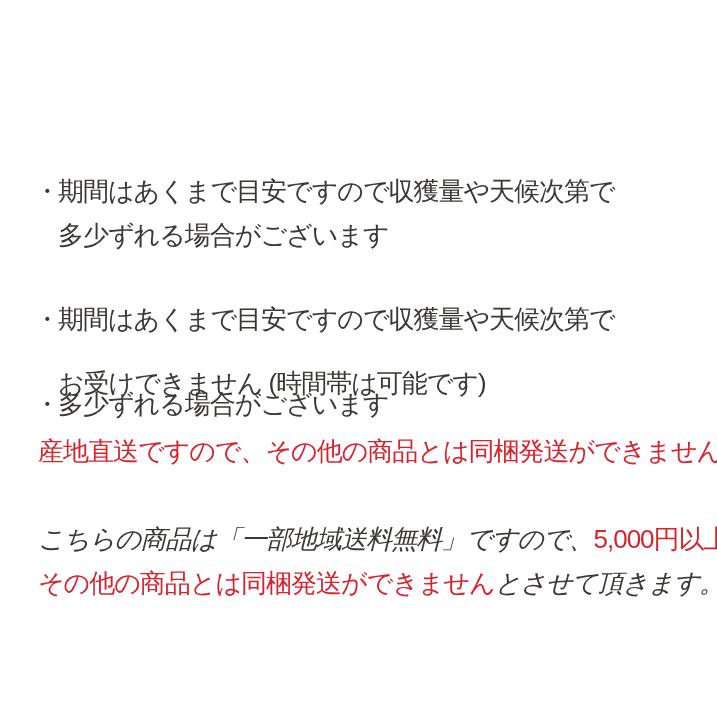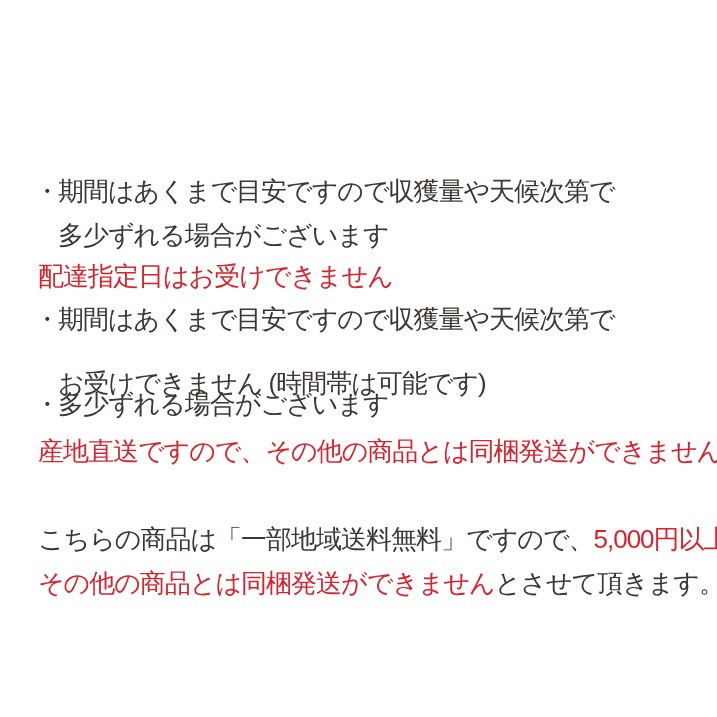--- a/index.html
+++ b/index.html
@@ -47,38 +47,37 @@
   }
   .red-line   { color: #d7232e; left: 38px; }
   .bullet-line { color: #3b3735; left: 34px; display: flex; }
   .bullet-line .bullet {
     width: 24px;
     flex: 0 0 24px;
     font-size: 26px;
   }
   .indent-line { color: #3b3735; left: 58px; }
   .footer-line { left: 38px; }
-  .footer-line .seg-dark { color: #3b3735; }
+  .footer-line .seg-dark { color: #3b3735; font-style: italic; }
   .footer-line .seg-red  { color: #d7232e; }
 </style>
 </head>
 <body>
 
 <div class="page">
 
 
 
   <div class="line bullet-line" style="top:177px">
     <span class="bullet">・</span>
     <span>期間はあくまで目安ですので収獲量や天候次第で</span>
   </div>
 
   <div class="line indent-line" style="top:221px">多少ずれる場合がございます</div>
 
-  <div class="line red-line" style="top:262px">配達指定日はお受けできません</div>
 
   <div class="line bullet-line" style="top:305px">
     <span class="bullet">・</span>
     <span>期間はあくまで目安ですので収獲量や天候次第で</span>
   </div>
 
   <div class="line indent-line" style="top:369px">お受けできません (時間帯は可能です)</div>
 
   <div class="line bullet-line" style="top:390px">
     <span class="bullet">・</span>

